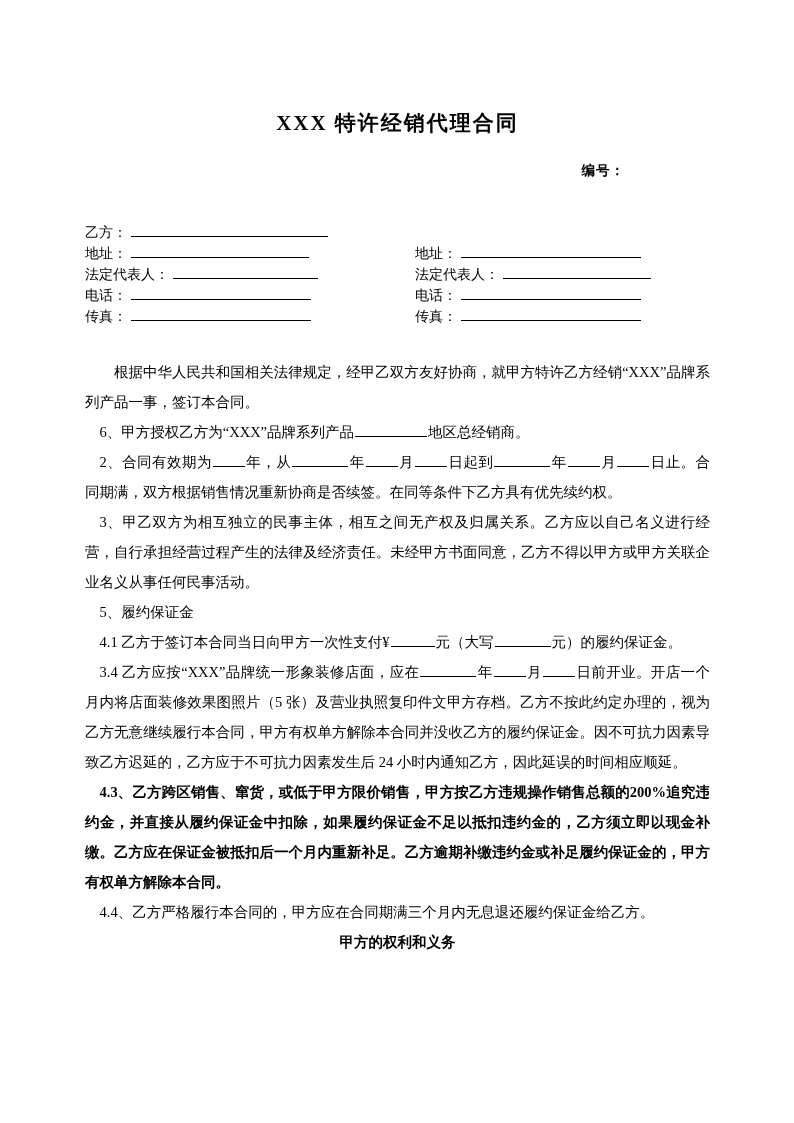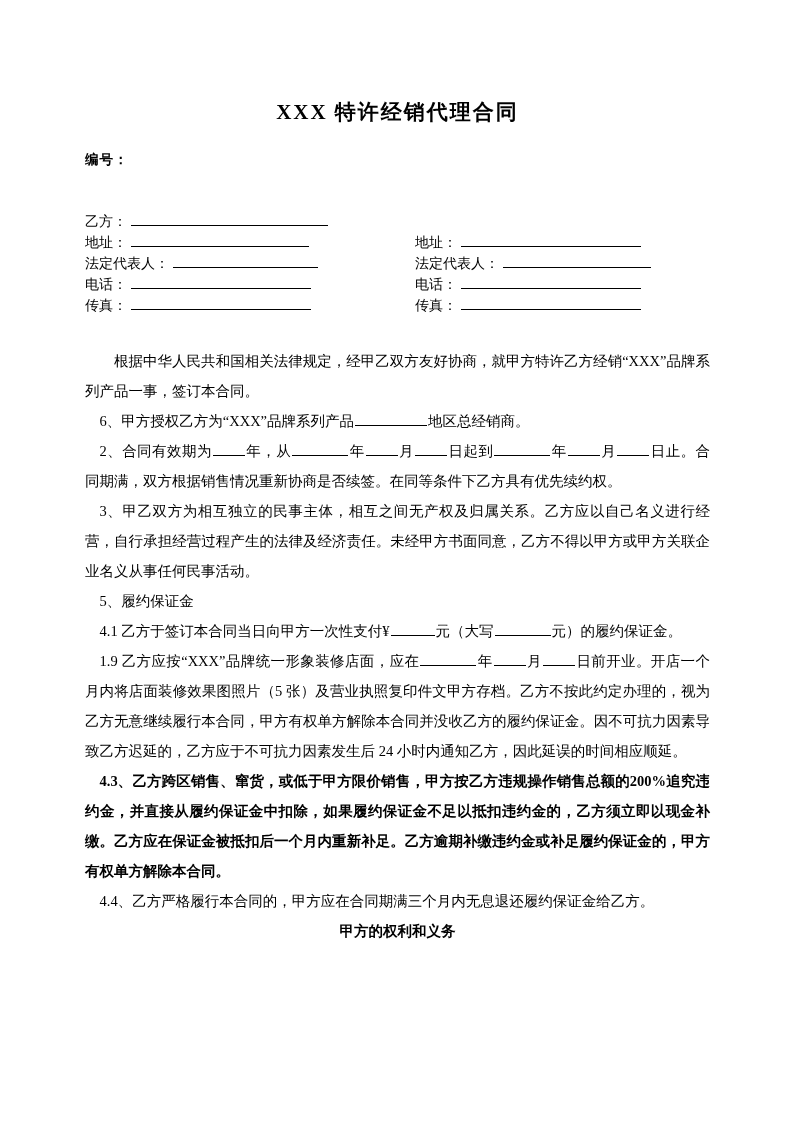--- a/index.html
+++ b/index.html
@@ -15,38 +15,39 @@
     position: relative;
     width: 794px;
     height: 1123px;
     background: #ffffff;
     box-sizing: border-box;
     overflow: hidden;
   }
   .content {
     position: absolute;
     left: 85px;
-    top: 0;
+    top: 11px;
     width: 625px;
   }
 
   
   .doc-title {
     text-align: center;
     font-size: 21px;
     font-weight: bold;
     letter-spacing: 2px;
     margin-top: 100px;
     line-height: 1.2;
     font-family: "Liberation Serif", "DejaVu Serif", serif;
   }
 
   
   .serial-row {
     margin-top: 26px;
+    text-align: right;
     padding-right: 85px;
     font-size: 13.5px;
     font-weight: bold;
     letter-spacing: 1px;
   }
 
   
   .party-block {
     margin-top: 42px;
     font-size: 14px;
@@ -192,21 +193,21 @@
     <div class="body-block">
 
       <p class="para">根据中华人民共和国相关法律规定，经甲乙双方友好协商，就甲方特许乙方经销“XXX”品牌系列产品一事，签订本合同。</p>
 
       <div>
           <p class="item"><span>6、甲方授权乙方为“XXX”品牌系列产品</span><span class="fill l"></span><span>地区总经销商。</span></p>
           <p class="item"><span>2、合同有效期为</span><span class="fill xs"></span><span>年，从</span><span class="fill m"></span><span>年</span><span class="fill xs"></span><span>月</span><span class="fill xs"></span><span>日起到</span><span class="fill m"></span><span>年</span><span class="fill xs"></span><span>月</span><span class="fill xs"></span><span>日止。合同期满，双方根据销售情况重新协商是否续签。在同等条件下乙方具有优先续约权。</span></p>
           <p class="item"><span>3、甲乙双方为相互独立的民事主体，相互之间无产权及归属关系。乙方应以自己名义进行经营，自行承担经营过程产生的法律及经济责任。未经甲方书面同意，乙方不得以甲方或甲方关联企业名义从事任何民事活动。</span></p>
           <p class="item"><span>5、履约保证金</span></p>
           <p class="item"><span>4.1 乙方于签订本合同当日向甲方一次性支付¥</span><span class="fill s"></span><span>元（大写</span><span class="fill m"></span><span>元）的履约保证金。</span></p>
-          <p class="item"><span>1.9 乙方应按“XXX”品牌统一形象装修店面，应在</span><span class="fill m"></span><span>年</span><span class="fill xs"></span><span>月</span><span class="fill xs"></span><span>日前开业。开店一个月内将店面装修效果图照片（5 张）及营业执照复印件文甲方存档。乙方不按此约定办理的，视为乙方无意继续履行本合同，甲方有权单方解除本合同并没收乙方的履约保证金。因不可抗力因素导致乙方迟延的，乙方应于不可抗力因素发生后 24 小时内通知乙方，因此延误的时间相应顺延。</span></p>
+          <p class="item"><span>3.4 乙方应按“XXX”品牌统一形象装修店面，应在</span><span class="fill m"></span><span>年</span><span class="fill xs"></span><span>月</span><span class="fill xs"></span><span>日前开业。开店一个月内将店面装修效果图照片（5 张）及营业执照复印件文甲方存档。乙方不按此约定办理的，视为乙方无意继续履行本合同，甲方有权单方解除本合同并没收乙方的履约保证金。因不可抗力因素导致乙方迟延的，乙方应于不可抗力因素发生后 24 小时内通知乙方，因此延误的时间相应顺延。</span></p>
           <p class="item para bold" style="font-weight: bold;"><span>4.3、乙方跨区销售、窜货，或低于甲方限价销售，甲方按乙方违规操作销售总额的200%追究违约金，并直接从履约保证金中扣除，如果履约保证金不足以抵扣违约金的，乙方须立即以现金补缴。乙方应在保证金被抵扣后一个月内重新补足。乙方逾期补缴违约金或补足履约保证金的，甲方有权单方解除本合同。</span></p>
           <p class="item"><span>4.4、乙方严格履行本合同的，甲方应在合同期满三个月内无息退还履约保证金给乙方。</span></p>
           <p class="heading">甲方的权利和义务</p>
         </div>
 
     </div>
 
   </div>
 </div>
 

